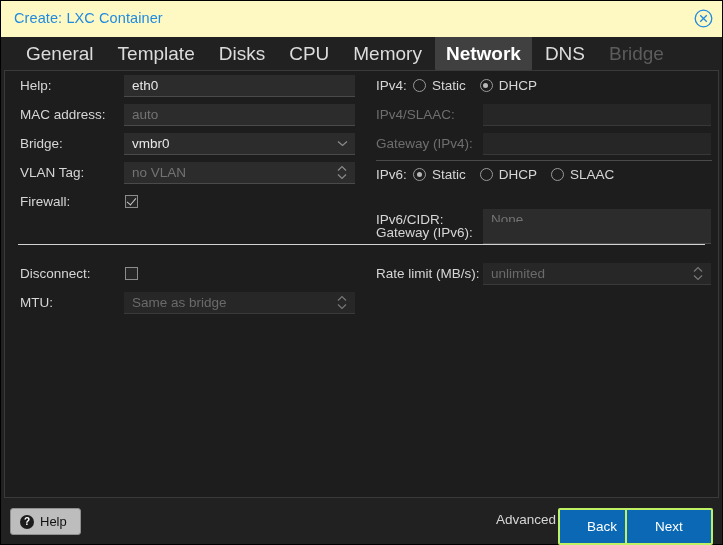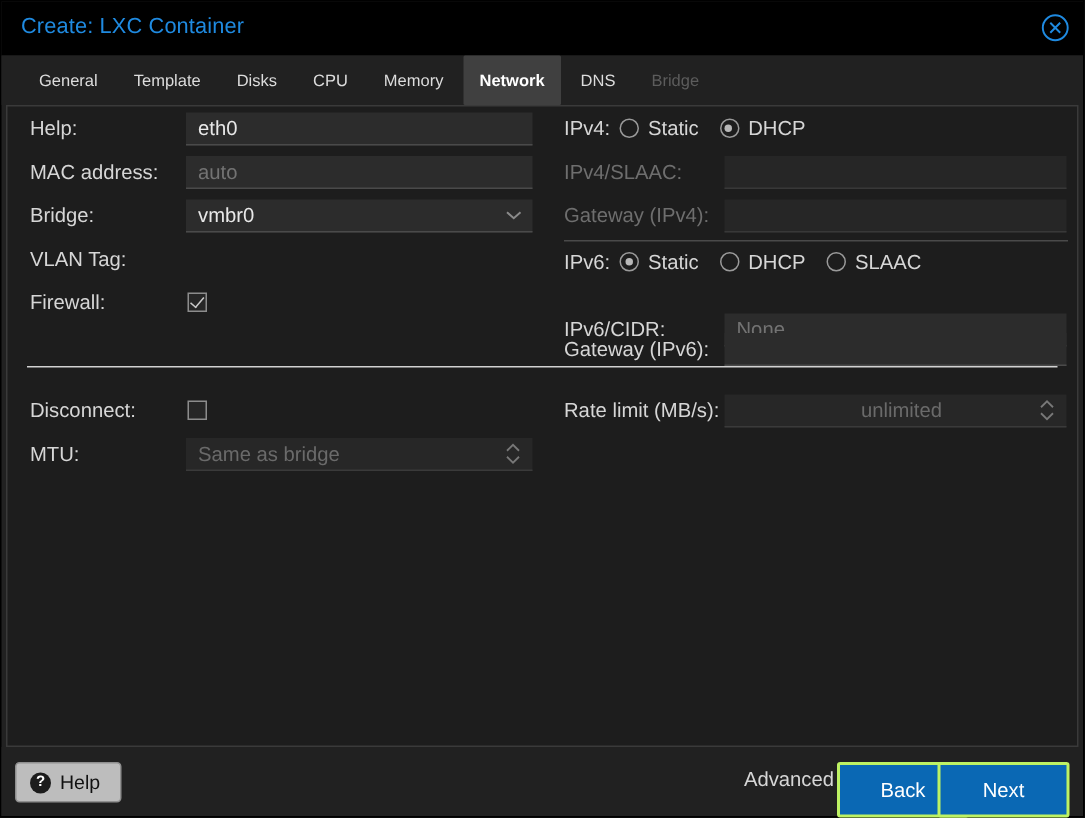--- a/index.html
+++ b/index.html
@@ -25,21 +25,21 @@
     border: 1px solid #000000;
     display: flex;
     flex-direction: column;
   }
 
   
   .titlebar {
     position: relative;
     height: 36px;
     flex: 0 0 36px;
-    background: #000000;
+    background: #fef9c3;
   }
   .title-text {
     position: absolute;
     left: 13px;
     top: 9px;
     font-size: 14.5px;
     color: #1f8ae0;
     letter-spacing: 0.1px;
     white-space: nowrap;
   }
@@ -60,21 +60,21 @@
     background: #212121;
     padding-left: 14px;
     box-sizing: border-box;
     display: flex;
     align-items: stretch;
   }
   .tab {
     display: flex;
     align-items: center;
     padding: 0 11px;
-    font-size: 11px;
+    font-size: 19px;
     color: #dcdcdc;
     cursor: pointer;
     white-space: nowrap;
     margin-right: 2px;
     border-radius: 1px;
   }
   .tab.active {
     background: #404040;
     color: #ffffff;
     font-weight: bold;
@@ -321,20 +321,29 @@
           <span class="chev">
             <svg width="11" height="7" viewBox="0 0 11 7">
                 <path d="M1 1.5 L5.5 5.5 L10 1.5" stroke="#8a8a8a" stroke-width="1.3" fill="none"></path>
               </svg>
           </span>
         </div>
       </div>
 
       <div class="row" style="position:absolute;top:87px;left:0;right:0;">
         <div class="lbl" style="position:absolute;left:15px;">VLAN Tag:</div>
+        <div class="field ph" style="position:absolute;left:119px;width:231px;">
+          <span>no VLAN</span>
+          <span class="spin">
+            <svg width="10" height="15" viewBox="0 0 10 15">
+              <path d="M1 5.5 L5 1.5 L9 5.5" stroke="#8a8a8a" stroke-width="1.2" fill="none"></path>
+              <path d="M1 9.5 L5 13.5 L9 9.5" stroke="#8a8a8a" stroke-width="1.2" fill="none"></path>
+            </svg>
+          </span>
+        </div>
       </div>
 
       <div class="row" style="position:absolute;top:116px;left:0;right:0;">
         <div class="lbl" style="position:absolute;left:15px;">Firewall:</div>
         <div class="cbox checked" style="position:absolute;left:120px;"></div>
       </div>
 
       <div class="row" style="position:absolute;top:188px;left:0;right:0;">
         <div class="lbl" style="position:absolute;left:15px;">Disconnect:</div>
         <div class="cbox" style="position:absolute;left:120px;"></div>
@@ -405,21 +414,21 @@
         <div class="field ph" style="position:absolute;left:118px;width:228px;">None</div>
       </div>
 
       <div class="row" style="position:absolute;top:147px;left:0;right:0;">
         <div class="lbl" style="position:absolute;left:11px;">Gateway (IPv6):</div>
         <div class="field" style="position:absolute;left:118px;width:228px;"></div>
       </div>
 
       <div class="row" style="position:absolute;top:188px;left:0;right:0;">
         <div class="lbl" style="position:absolute;left:11px;">Rate limit (MB/s):</div>
-        <div class="field ph disabled" style="position:absolute;left:118px;width:228px;justify-content:center;">
+        <div class="field ph disabled" style="position:absolute;left:118px;width:228px;">
           <span>unlimited</span>
           <span class="spin">
             <svg width="10" height="15" viewBox="0 0 10 15">
               <path d="M1 5.5 L5 1.5 L9 5.5" stroke="#787878" stroke-width="1.2" fill="none"></path>
               <path d="M1 9.5 L5 13.5 L9 9.5" stroke="#787878" stroke-width="1.2" fill="none"></path>
             </svg>
           </span>
         </div>
       </div>
     </div>

